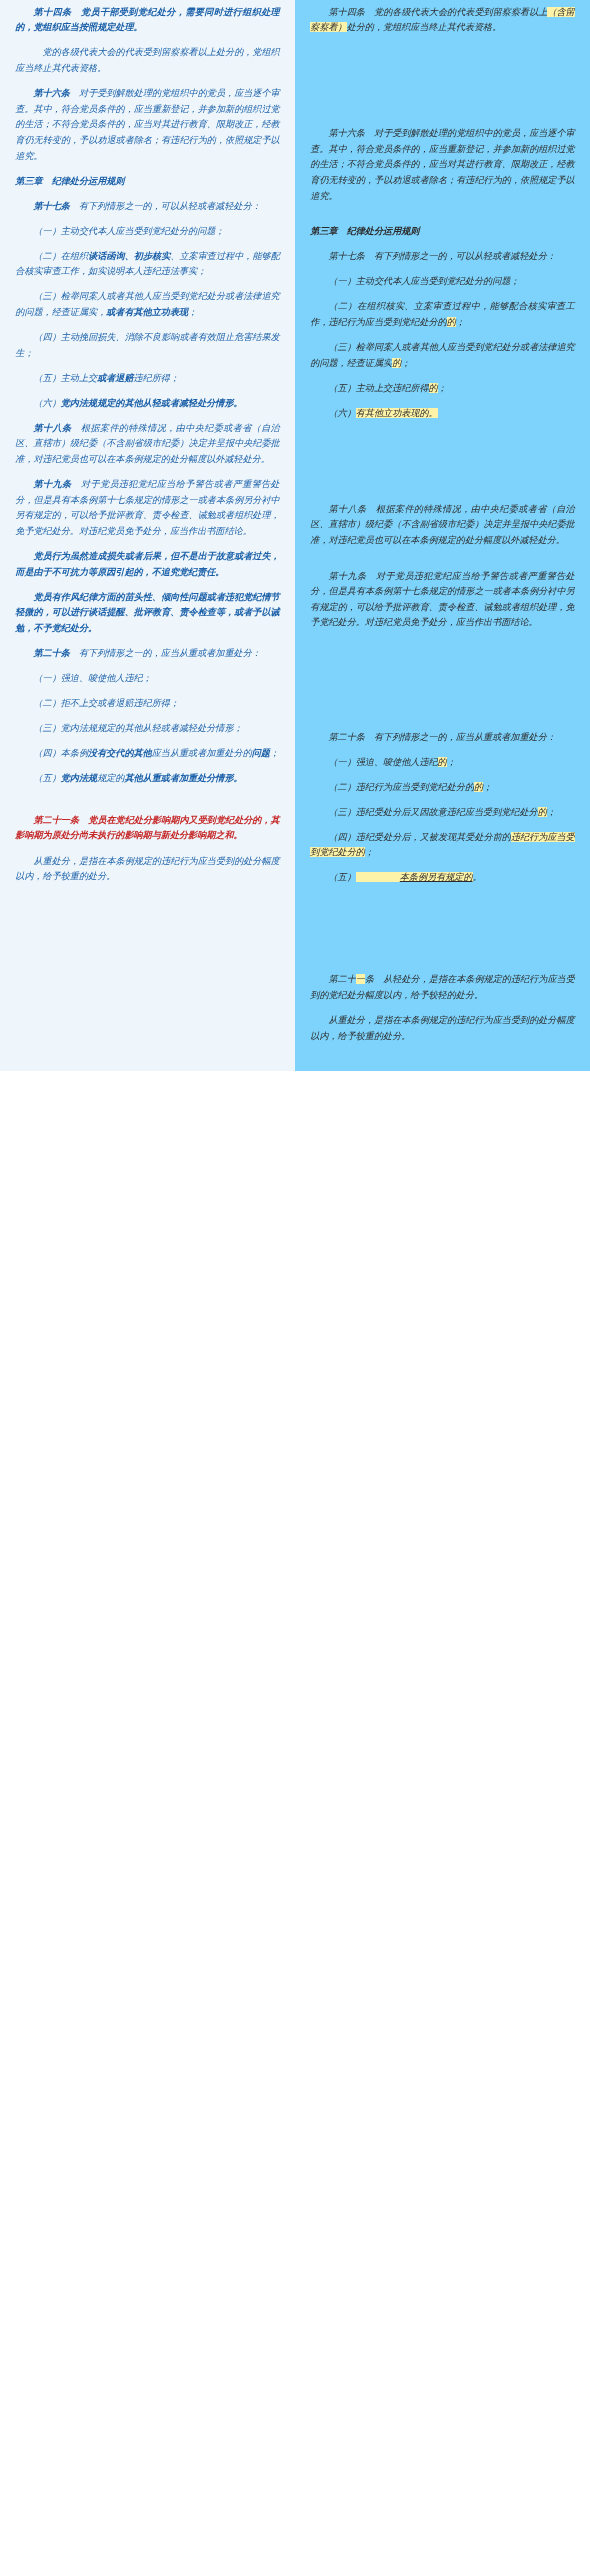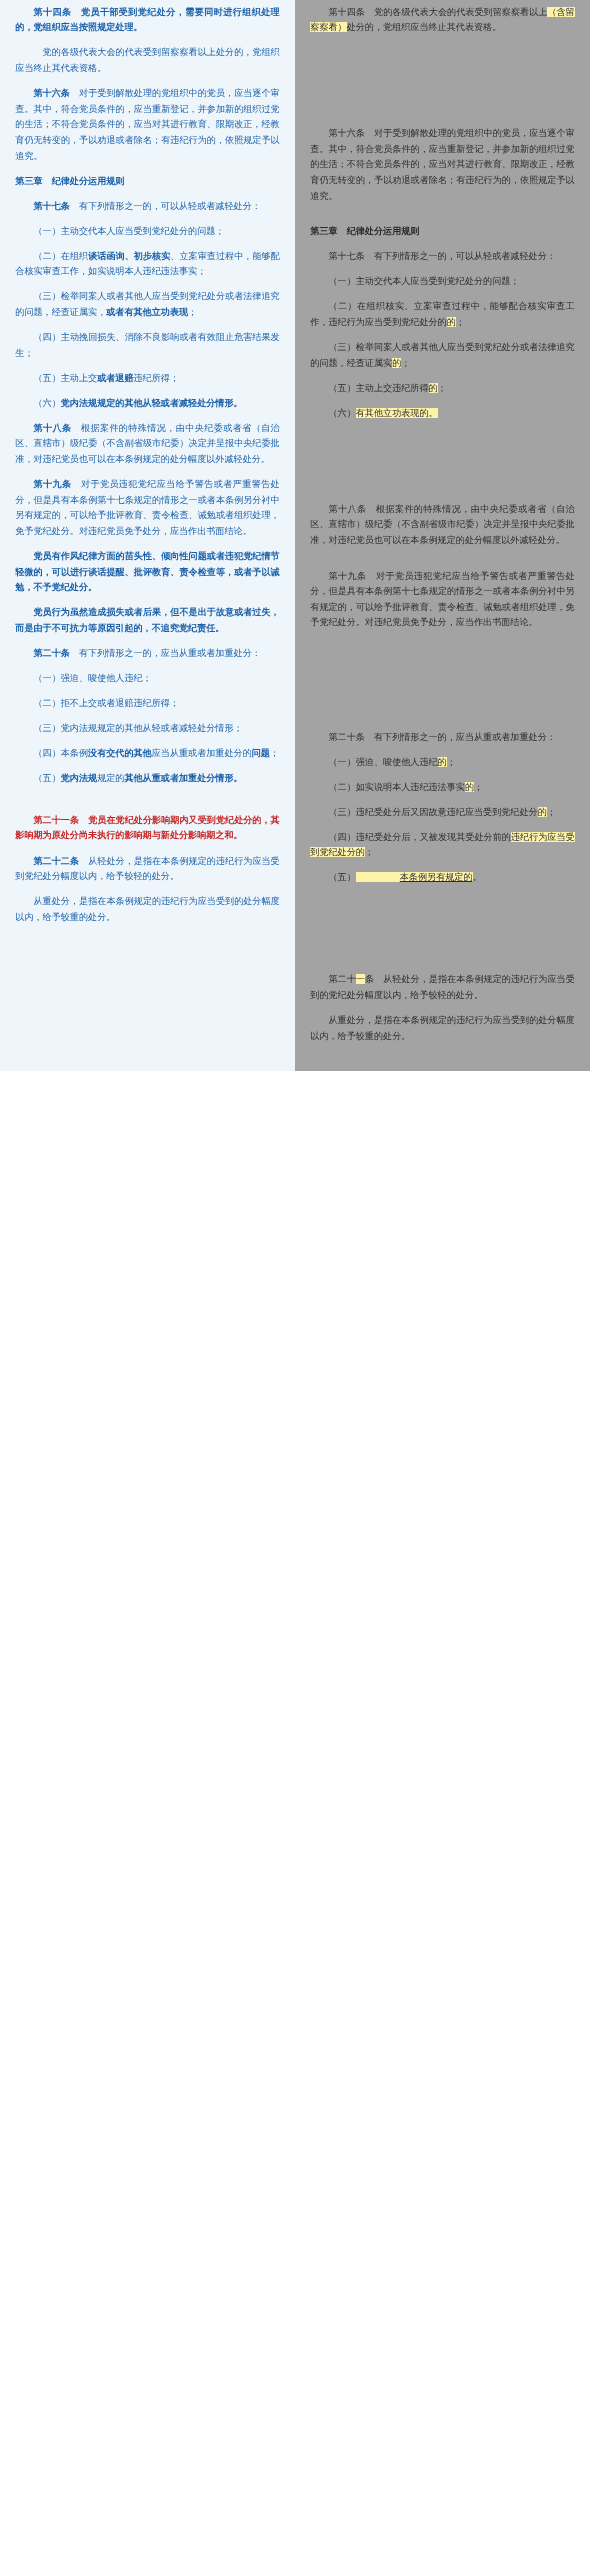--- a/index.html
+++ b/index.html
@@ -19,26 +19,27 @@
   }
   .columns {
     display: flex;
     width: 590px;
     box-sizing: border-box;
   }
   .col {
     width: 295px;
     box-sizing: border-box;
     padding: 4.7px 15.3px 17.7px 15.3px;
+    font-style: italic;
   }
   .col-left {
     background: #eef6fb;
   }
   .col-right {
-    background: #a3a3a3;
+    background: #7dd3fc;
   }
   p.para {
     margin: 0 0 9.4px 0;
     font-size: 9.1px;
     line-height: 1.72;
     text-align: justify;
     text-justify: inter-ideograph;
     text-indent: 2em;
     color: #2b2b2b;
     word-break: break-all;
@@ -78,30 +79,29 @@
         <p class="para blue center"><span>第三章　纪律处分运用规则</span></p>
         <p class="para blue"><span class="bold">第十七条</span><span>　有下列情形之一的，可以从轻或者减轻处分：</span></p>
         <p class="para blue"><span>（一）主动交代本人应当受到党纪处分的问题；</span></p>
         <p class="para blue"><span>（二）在组织</span><span class="bold">谈话函询、初步核实</span><span>、立案审查过程中，能够配合核实审查工作，如实说明本人违纪违法事实；</span></p>
         <p class="para blue"><span>（三）检举同案人或者其他人应当受到党纪处分或者法律追究的问题，经查证属实，</span><span class="bold">或者有其他立功表现</span><span>；</span></p>
         <p class="para blue"><span>（四）主动挽回损失、消除不良影响或者有效阻止危害结果发生；</span></p>
         <p class="para blue"><span>（五）主动上交</span><span class="bold">或者退赔</span><span>违纪所得；</span></p>
         <p class="para blue"><span>（六）</span><span class="bold">党内法规规定的其他从轻或者减轻处分情形。</span></p>
         <p class="para blue"><span class="bold">第十八条</span><span>　根据案件的特殊情况，由中央纪委或者省（自治区、直辖市）级纪委（不含副省级市纪委）决定并呈报中央纪委批准，对违纪党员也可以在本条例规定的处分幅度以外减轻处分。</span></p>
         <p class="para blue"><span class="bold">第十九条</span><span>　对于党员违犯党纪应当给予警告或者严重警告处分，但是具有本条例第十七条规定的情形之一或者本条例另分衬中另有规定的，可以给予批评教育、责令检查、诫勉或者组织处理，免予党纪处分。对违纪党员免予处分，应当作出书面结论。</span></p>
+        <p class="para blue"><span class="bold">党员行为虽然造成损失或者后果，但不是出于故意或者过失，而是由于不可抗力等原因引起的，不追究党纪责任。</span></p>
         <p class="para blue"><span class="bold">党员有作风纪律方面的苗头性、倾向性问题或者违犯党纪情节轻微的，可以进行谈话提醒、批评教育、责令检查等，或者予以诫勉，不予党纪处分。</span></p>
-        <p class="para blue"><span class="bold">党员行为虽然造成损失或者后果，但不是出于故意或者过失，而是由于不可抗力等原因引起的，不追究党纪责任。</span></p>
         <p class="para blue"><span class="bold">第二十条</span><span>　有下列情形之一的，应当从重或者加重处分：</span></p>
         <p class="para blue"><span>（一）强迫、唆使他人违纪；</span></p>
         <p class="para blue"><span>（二）拒不上交或者退赔违纪所得；</span></p>
         <p class="para blue"><span>（三）党内法规规定的其他从轻或者减轻处分情形；</span></p>
         <p class="para blue"><span>（四）本条例</span><span class="bold">没有交代的其他</span><span>应当从重或者加重处分的</span><span class="bold">问题</span><span>；</span></p>
         <p class="para blue"><span>（五）</span><span class="bold">党内法规</span><span>规定的</span><span class="bold">其他从重或者加重处分情形。</span></p>
         <p class="para red"><span>第二十一条　党员在党纪处分影响期内又受到党纪处分的，其影响期为原处分尚未执行的影响期与新处分影响期之和。</span></p>
-        <p class="para blue"><span class="bold">第二十二条</span><span>　从轻处分，是指在本条例规定的违纪行为应当受到党纪处分幅度以内，给予较轻的处分。</span></p>
         <p class="para blue"><span>从重处分，是指在本条例规定的违纪行为应当受到的处分幅度以内，给予较重的处分。</span></p>
       </div>
     <div class="col col-right" id="col-right">
         <p class="para"><span>第十四条</span><span>　党的各级代表大会的代表受到留察察看以上</span><span class="hl">（含留察察看）</span><span>处分的，党组织应当终止其代表资格。</span></p>
         <div style="height: 57px;"></div>
         <div style="height: 23.6px;"></div>
         <p class="para"><span>第十六条</span><span>　对于受到解散处理的党组织中的党员，应当逐个审查。其中，符合党员条件的，应当重新登记，并参加新的组织过党的生活；不符合党员条件的，应当对其进行教育、限期改正，经教育仍无转变的，予以劝退或者除名；有违纪行为的，依照规定予以追究。</span></p>
         <div style="height: 10.6px;"></div>
         <p class="para center"><span>第三章　纪律处分运用规则</span></p>
         <p class="para"><span>第十七条</span><span>　有下列情形之一的，可以从轻或者减轻处分：</span></p>
@@ -110,21 +110,21 @@
         <p class="para"><span>（三）检举同案人或者其他人应当受到党纪处分或者法律追究的问题，经查证属实</span><span class="hl">的</span><span>；</span></p>
         <p class="para"><span>（五）主动上交违纪所得</span><span class="hl">的</span><span>；</span></p>
         <p class="para"><span>（六）</span><span class="hl">有其他立功表现的。</span></p>
         <div style="height: 71px;"></div>
         <p class="para"><span>第十八条</span><span>　根据案件的特殊情况，由中央纪委或者省（自治区、直辖市）级纪委（不含副省级市纪委）决定并呈报中央纪委批准，对违纪党员也可以在本条例规定的处分幅度以外减轻处分。</span></p>
         <div style="height: 10.6px;"></div>
         <p class="para"><span>第十九条</span><span>　对于党员违犯党纪应当给予警告或者严重警告处分，但是具有本条例第十七条规定的情形之一或者本条例分衬中另有规定的，可以给予批评教育、责令检查、诫勉或者组织处理，免予党纪处分。对违纪党员免予处分，应当作出书面结论。</span></p>
         <div style="height: 89px;"></div>
         <p class="para"><span>第二十条</span><span>　有下列情形之一的，应当从重或者加重处分：</span></p>
         <p class="para"><span>（一）强迫、唆使他人违纪</span><span class="hl">的</span><span>；</span></p>
-        <p class="para"><span>（二）如实说明本人违纪违法事实</span><span class="hl">的</span><span>；</span></p>
+        <p class="para"><span>（二）违纪行为应当受到党纪处分的</span><span class="hl">的</span><span>；</span></p>
         <p class="para"><span>（三）违纪受处分后又因故意违纪应当受到党纪处分</span><span class="hl">的</span><span>；</span></p>
         <p class="para"><span>（四）违纪受处分后，又被发现其受处分前的</span><span class="hl">违纪行为应当受到党纪处分的</span><span>；</span></p>
         <p class="para"><span>（五）</span><span class="hl underline">本条例另有规定的</span><span>。</span></p>
         <div style="height: 77px;"></div>
         <p class="para"><span>第二十</span><span class="hl">一</span><span>条　从轻处分，是指在本条例规定的违纪行为应当受到的党纪处分幅度以内，给予较轻的处分。</span></p>
         <p class="para"><span>从重处分，是指在本条例规定的违纪行为应当受到的处分幅度以内，给予较重的处分。</span></p>
       </div>
   </div>
 </div>
 

